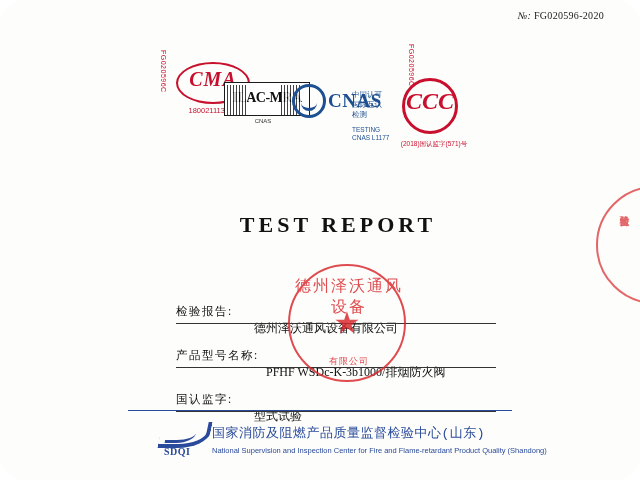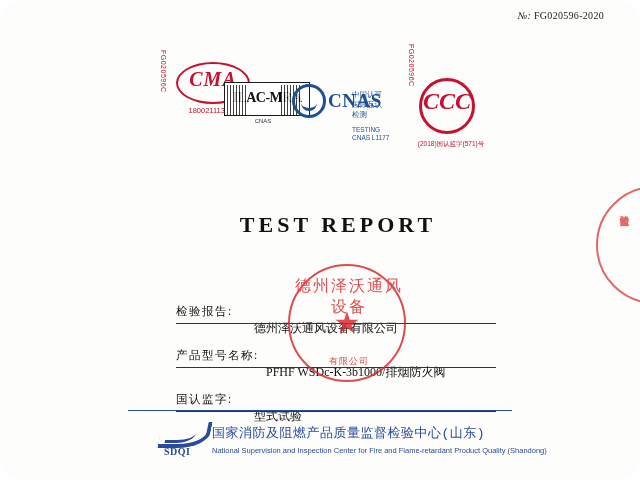--- a/index.html
+++ b/index.html
@@ -157,21 +157,21 @@
   .cnas-en {
     position: absolute;
     left: 352px; top: 88px;
     font-size: 6.5px;
     color: #1d4f91;
     line-height: 1.3;
     width: 52px;
   }
 
   
-  .ccc-wrap { position: absolute; left: 415px; top: 40px; width: 70px; height: 72px; }
+  .ccc-wrap { position: absolute; left: 398px; top: 40px; width: 70px; height: 72px; }
   .ccc-circle {
     position: absolute;
     left: 4px; top: 0;
     width: 56px; height: 56px;
     border-radius: 50%;
     border: 3px solid #c8102e;
     box-sizing: border-box;
   }
   .ccc-glyph {
     position: absolute;

